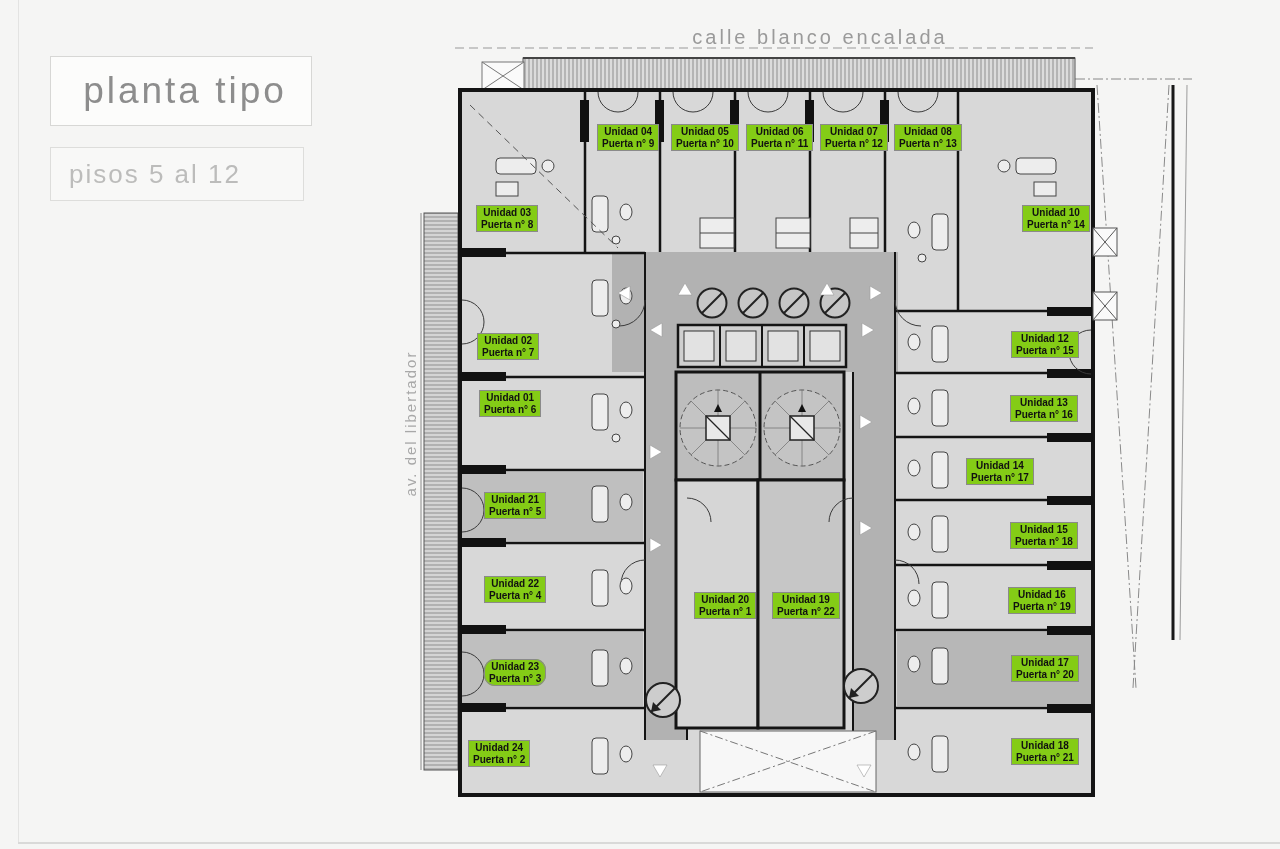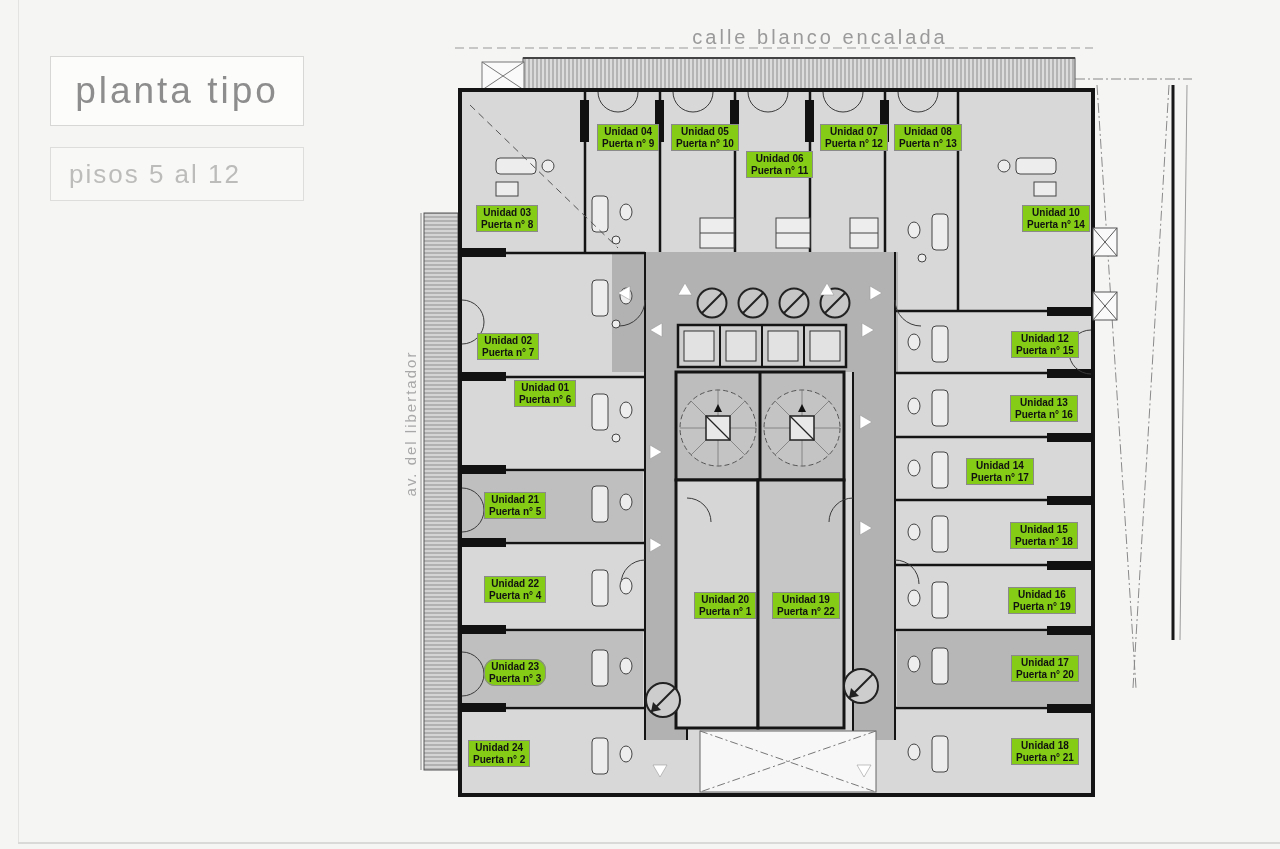--- a/index.html
+++ b/index.html
@@ -8,21 +8,21 @@
     background:#f5f5f4;
     font-family:"Liberation Sans", sans-serif;
   }
   .frame-bottom{position:absolute;left:18px;right:0;top:842px;height:2px;background:#d9d9d8;}
   .frame-left{position:absolute;left:18px;top:0;width:1px;height:843px;background:#e3e3e2;}
 
   
   .title-box{
     position:absolute;left:50px;top:56px;width:252px;height:68px;
     background:#fcfcfb;border:1px solid #d7d7d5;
-    display:flex;align-items:center;justify-content:center;
+    display:flex;align-items:center;justify-content:center;padding-left:8px;
   }
   .title-text{color:#8d8d8d;font-size:37px;letter-spacing:3px;font-weight:400;}
   .subtitle-box{
     position:absolute;left:50px;top:147px;width:254px;height:54px;
     background:#f8f8f7;border:1px solid #dddddb;
     display:flex;align-items:center;padding-left:18px;box-sizing:border-box;
   }
   .subtitle-text{color:#bcbcbb;font-size:26px;letter-spacing:2px;}
 
   
@@ -373,21 +373,21 @@
 
 <div id="plan-labels">
       <div class="unit-label" style="left: 597px; top: 124px;">
         <div>Unidad 04</div>
         <div>Puerta n° 9</div>
       </div>
       <div class="unit-label" style="left: 671px; top: 124px;">
         <div>Unidad 05</div>
         <div>Puerta n° 10</div>
       </div>
-      <div class="unit-label" style="left: 746px; top: 124px; margin-top: 27px;">
+      <div class="unit-label" style="left: 746px; top: 124px;">
         <div>Unidad 06</div>
         <div>Puerta n° 11</div>
       </div>
       <div class="unit-label" style="left: 820px; top: 124px;">
         <div>Unidad 07</div>
         <div>Puerta n° 12</div>
       </div>
       <div class="unit-label" style="left: 894px; top: 124px;">
         <div>Unidad 08</div>
         <div>Puerta n° 13</div>
@@ -401,21 +401,21 @@
         <div>Puerta n° 14</div>
       </div>
       <div class="unit-label" style="left: 477px; top: 333px;">
         <div>Unidad 02</div>
         <div>Puerta n° 7</div>
       </div>
       <div class="unit-label" style="left: 1011px; top: 331px;">
         <div>Unidad 12</div>
         <div>Puerta n° 15</div>
       </div>
-      <div class="unit-label" style="left: 479px; top: 380px; margin-left: 35px;">
+      <div class="unit-label" style="left: 479px; top: 390px;">
         <div>Unidad 01</div>
         <div>Puerta n° 6</div>
       </div>
       <div class="unit-label" style="left: 1010px; top: 395px;">
         <div>Unidad 13</div>
         <div>Puerta n° 16</div>
       </div>
       <div class="unit-label" style="left: 484px; top: 492px;">
         <div>Unidad 21</div>
         <div>Puerta n° 5</div>

